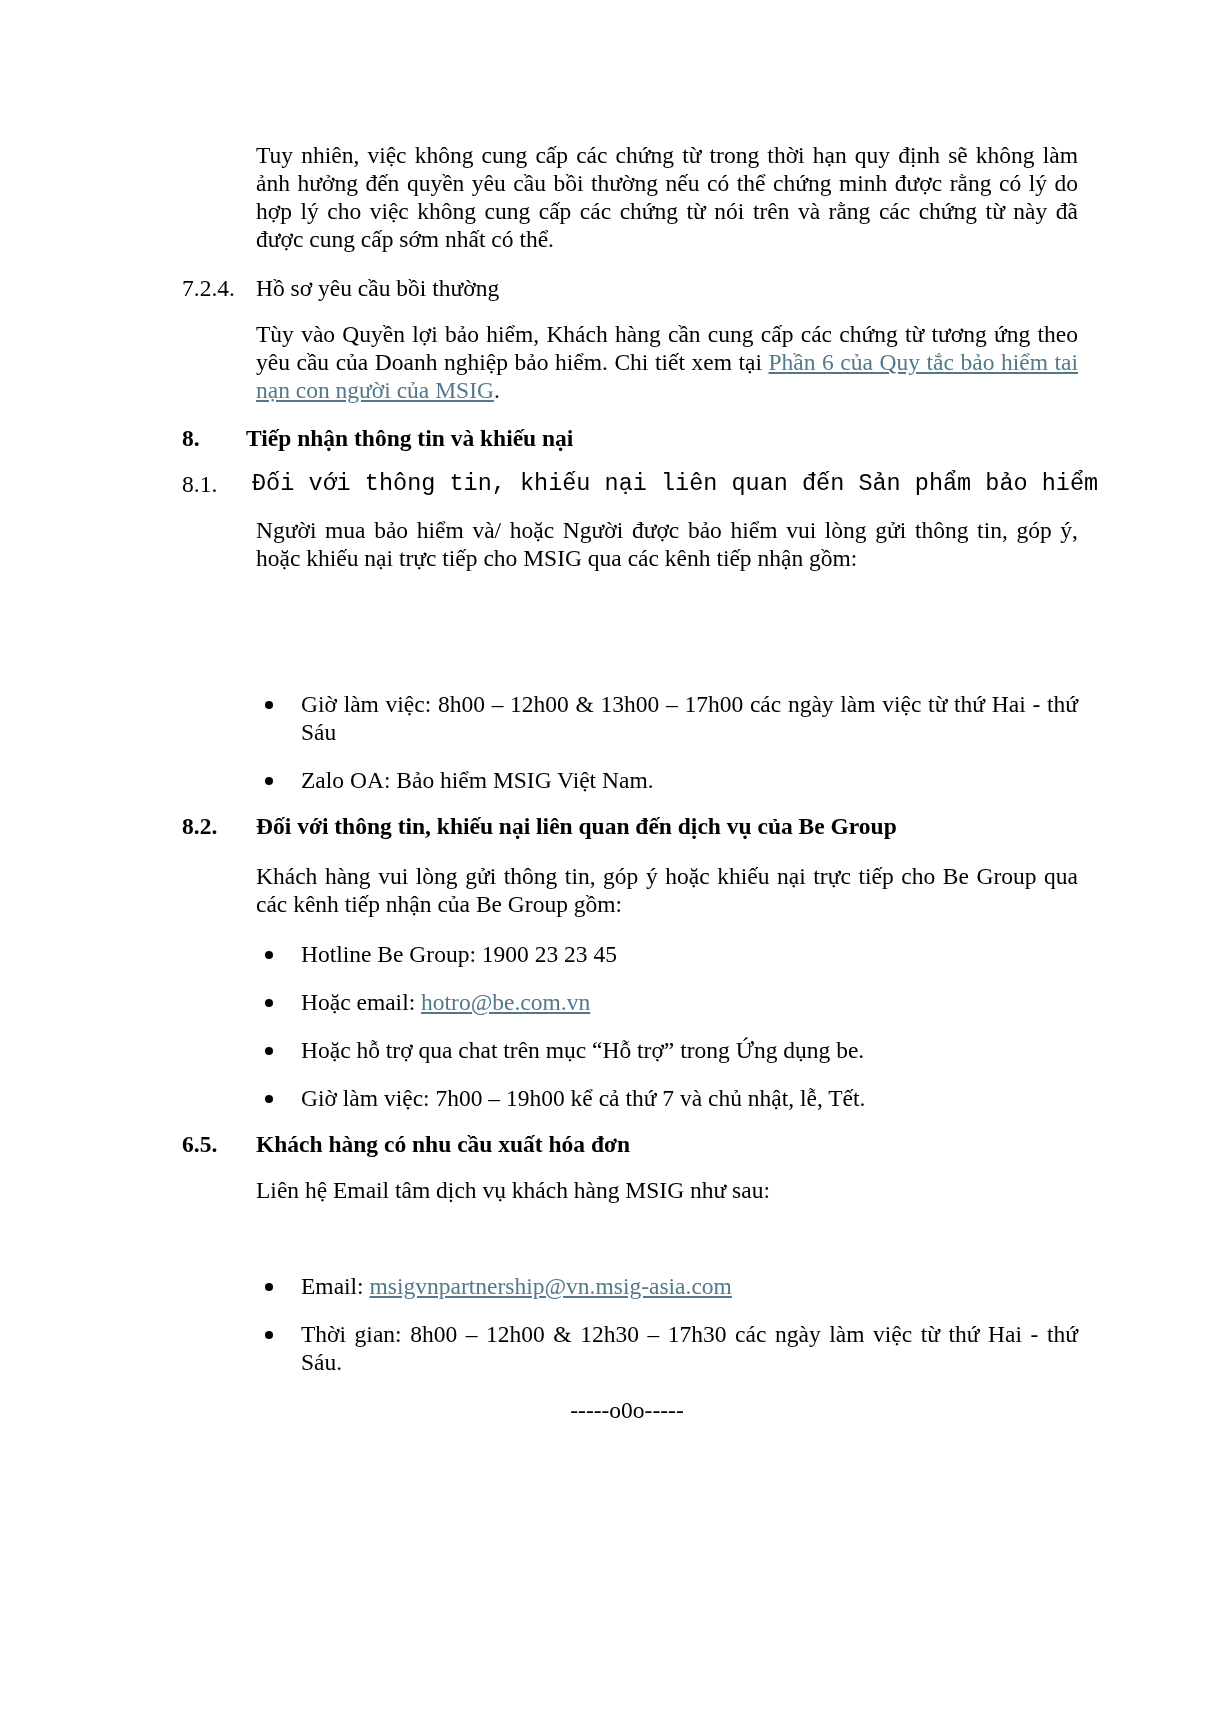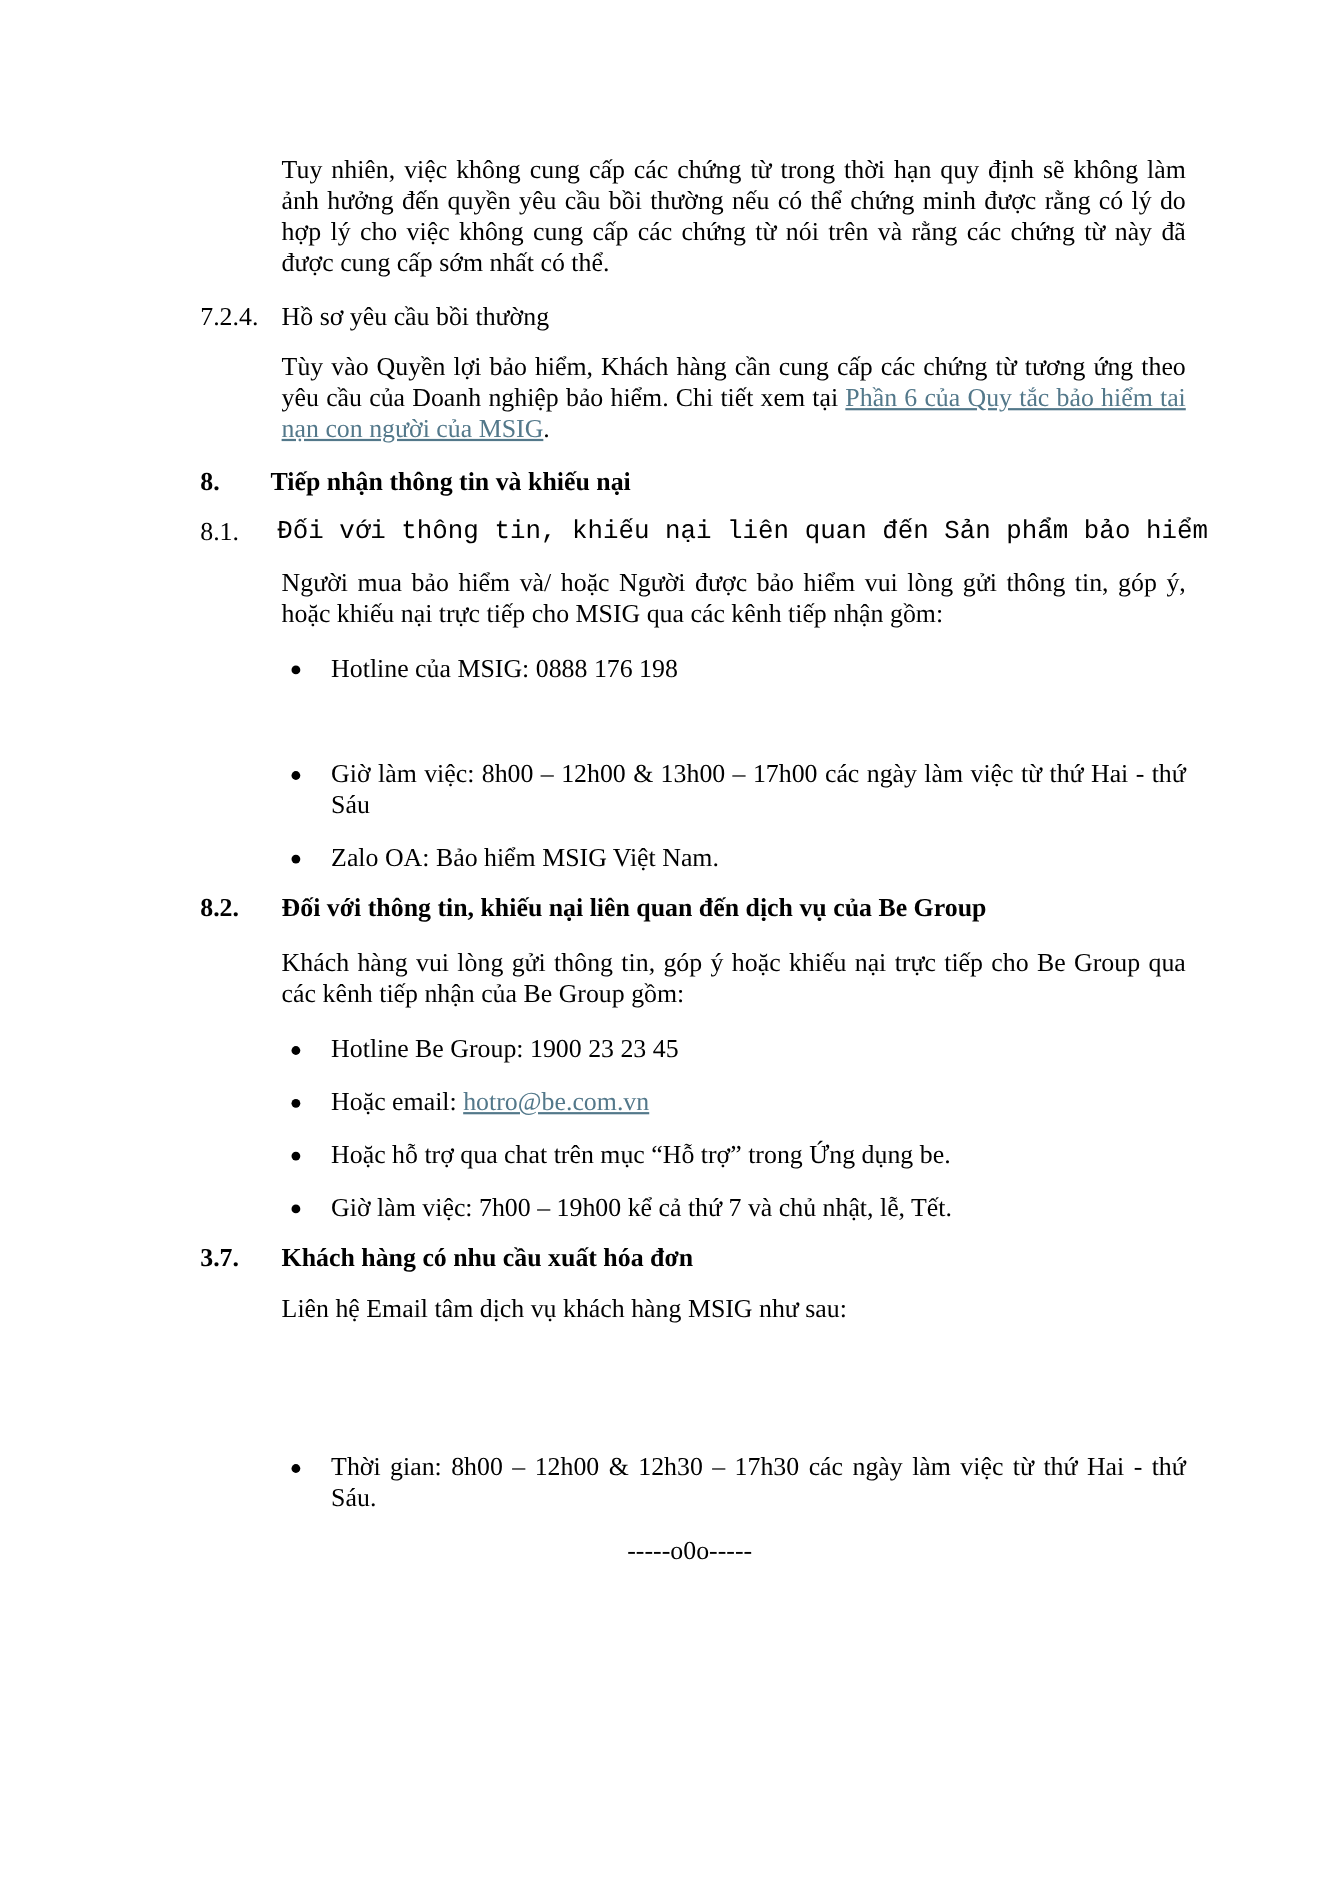--- a/index.html
+++ b/index.html
@@ -40,24 +40,20 @@
     <span class="num">8.</span>
     <span class="heading-text" style="left:246px;">Tiếp nhận thông tin và khiếu nại</span>
   </div>
 
   <div class="blk" style="top:470px; left:0; width:1214px;">
     <span class="num">8.1.</span>
     <span class="heading-text" style="left:252px;font-family:Liberation Mono, monospace;">Đối với thông tin, khiếu nại liên quan đến Sản phẩm bảo hiểm</span>
   </div>
   <div class="blk para" style="top:516px;">Người mua bảo hiểm và/ hoặc Người được bảo hiểm vui lòng gửi thông tin, góp ý, hoặc khiếu nại trực tiếp cho MSIG qua các kênh tiếp nhận gồm:</div>
 
-  <div class="bullet-item" style="top:594px;">
-    <span class="bullet-dot"></span>
-    <span class="bullet-text">Hotline của MSIG: 0888 176 198</span>
-  </div>
   <div class="bullet-item" style="top:690px;">
     <span class="bullet-dot"></span>
     <span class="bullet-text">Giờ làm việc: 8h00 – 12h00 &amp; 13h00 – 17h00 các ngày làm việc từ thứ Hai - thứ Sáu</span>
   </div>
   <div class="bullet-item" style="top:766px;">
     <span class="bullet-dot"></span>
     <span class="bullet-text">Zalo OA: Bảo hiểm MSIG Việt Nam.</span>
   </div>
 
   <div class="blk bold" style="top:812px; left:0; width:1214px;">
@@ -77,25 +73,29 @@
   <div class="bullet-item" style="top:1036px;">
     <span class="bullet-dot"></span>
     <span class="bullet-text">Hoặc hỗ trợ qua chat trên mục “Hỗ trợ” trong Ứng dụng be.</span>
   </div>
   <div class="bullet-item" style="top:1084px;">
     <span class="bullet-dot"></span>
     <span class="bullet-text">Giờ làm việc: 7h00 – 19h00 kể cả thứ 7 và chủ nhật, lễ, Tết.</span>
   </div>
 
   <div class="blk bold" style="top:1130px; left:0; width:1214px;">
-    <span class="num">3.7.</span>
+    <span class="num">6.5.</span>
     <span class="heading-text" style="left:256px;">Khách hàng có nhu cầu xuất hóa đơn</span>
   </div>
   <div class="blk para" style="top:1176px;">Liên hệ Email tâm dịch vụ khách hàng MSIG như sau:</div>
 
+  <div class="bullet-item" style="top:1272px;">
+    <span class="bullet-dot"></span>
+    <span class="bullet-text"><span>Email: </span><a class="link">msigvnpartnership@vn.msig-asia.com</a></span>
+  </div>
   <div class="bullet-item" style="top:1320px;">
     <span class="bullet-dot"></span>
     <span class="bullet-text">Thời gian: 8h00 – 12h00 &amp; 12h30 – 17h30 các ngày làm việc từ thứ Hai - thứ Sáu.</span>
   </div>
 
   <div class="blk center" style="top:1396px;padding-left:20px;">-----o0o-----</div>
 
 </div>
 
 </body></html>

